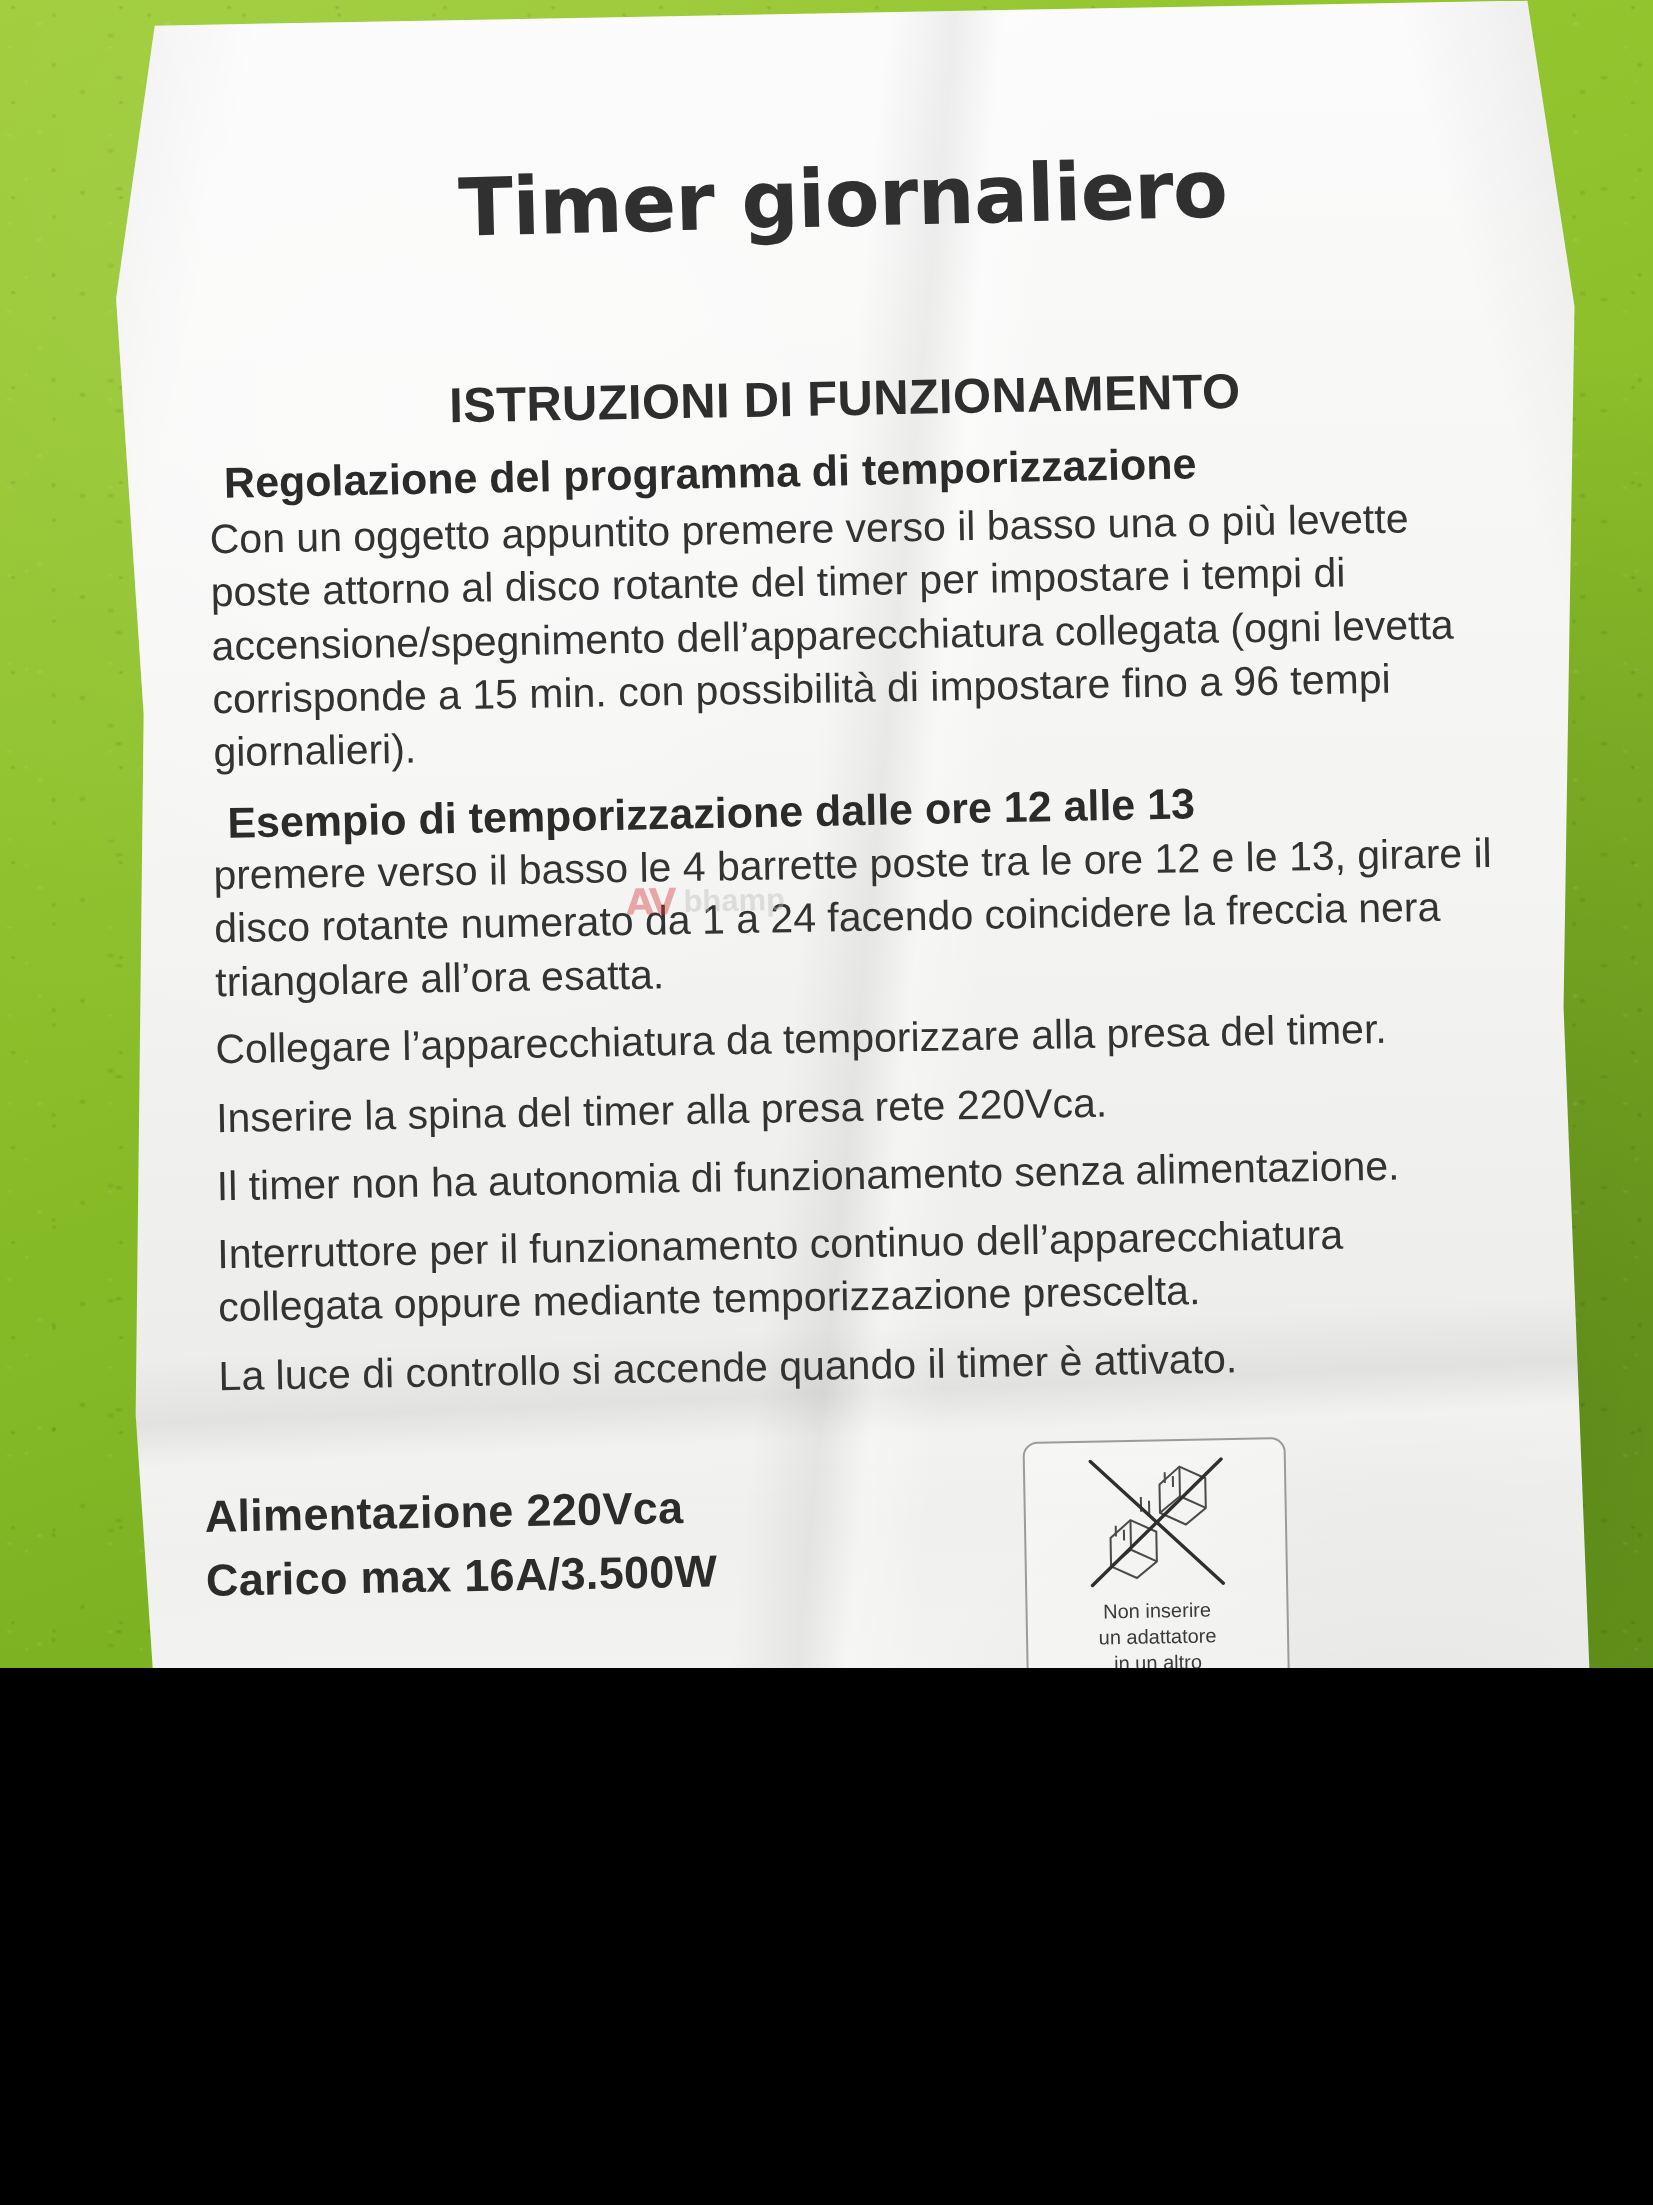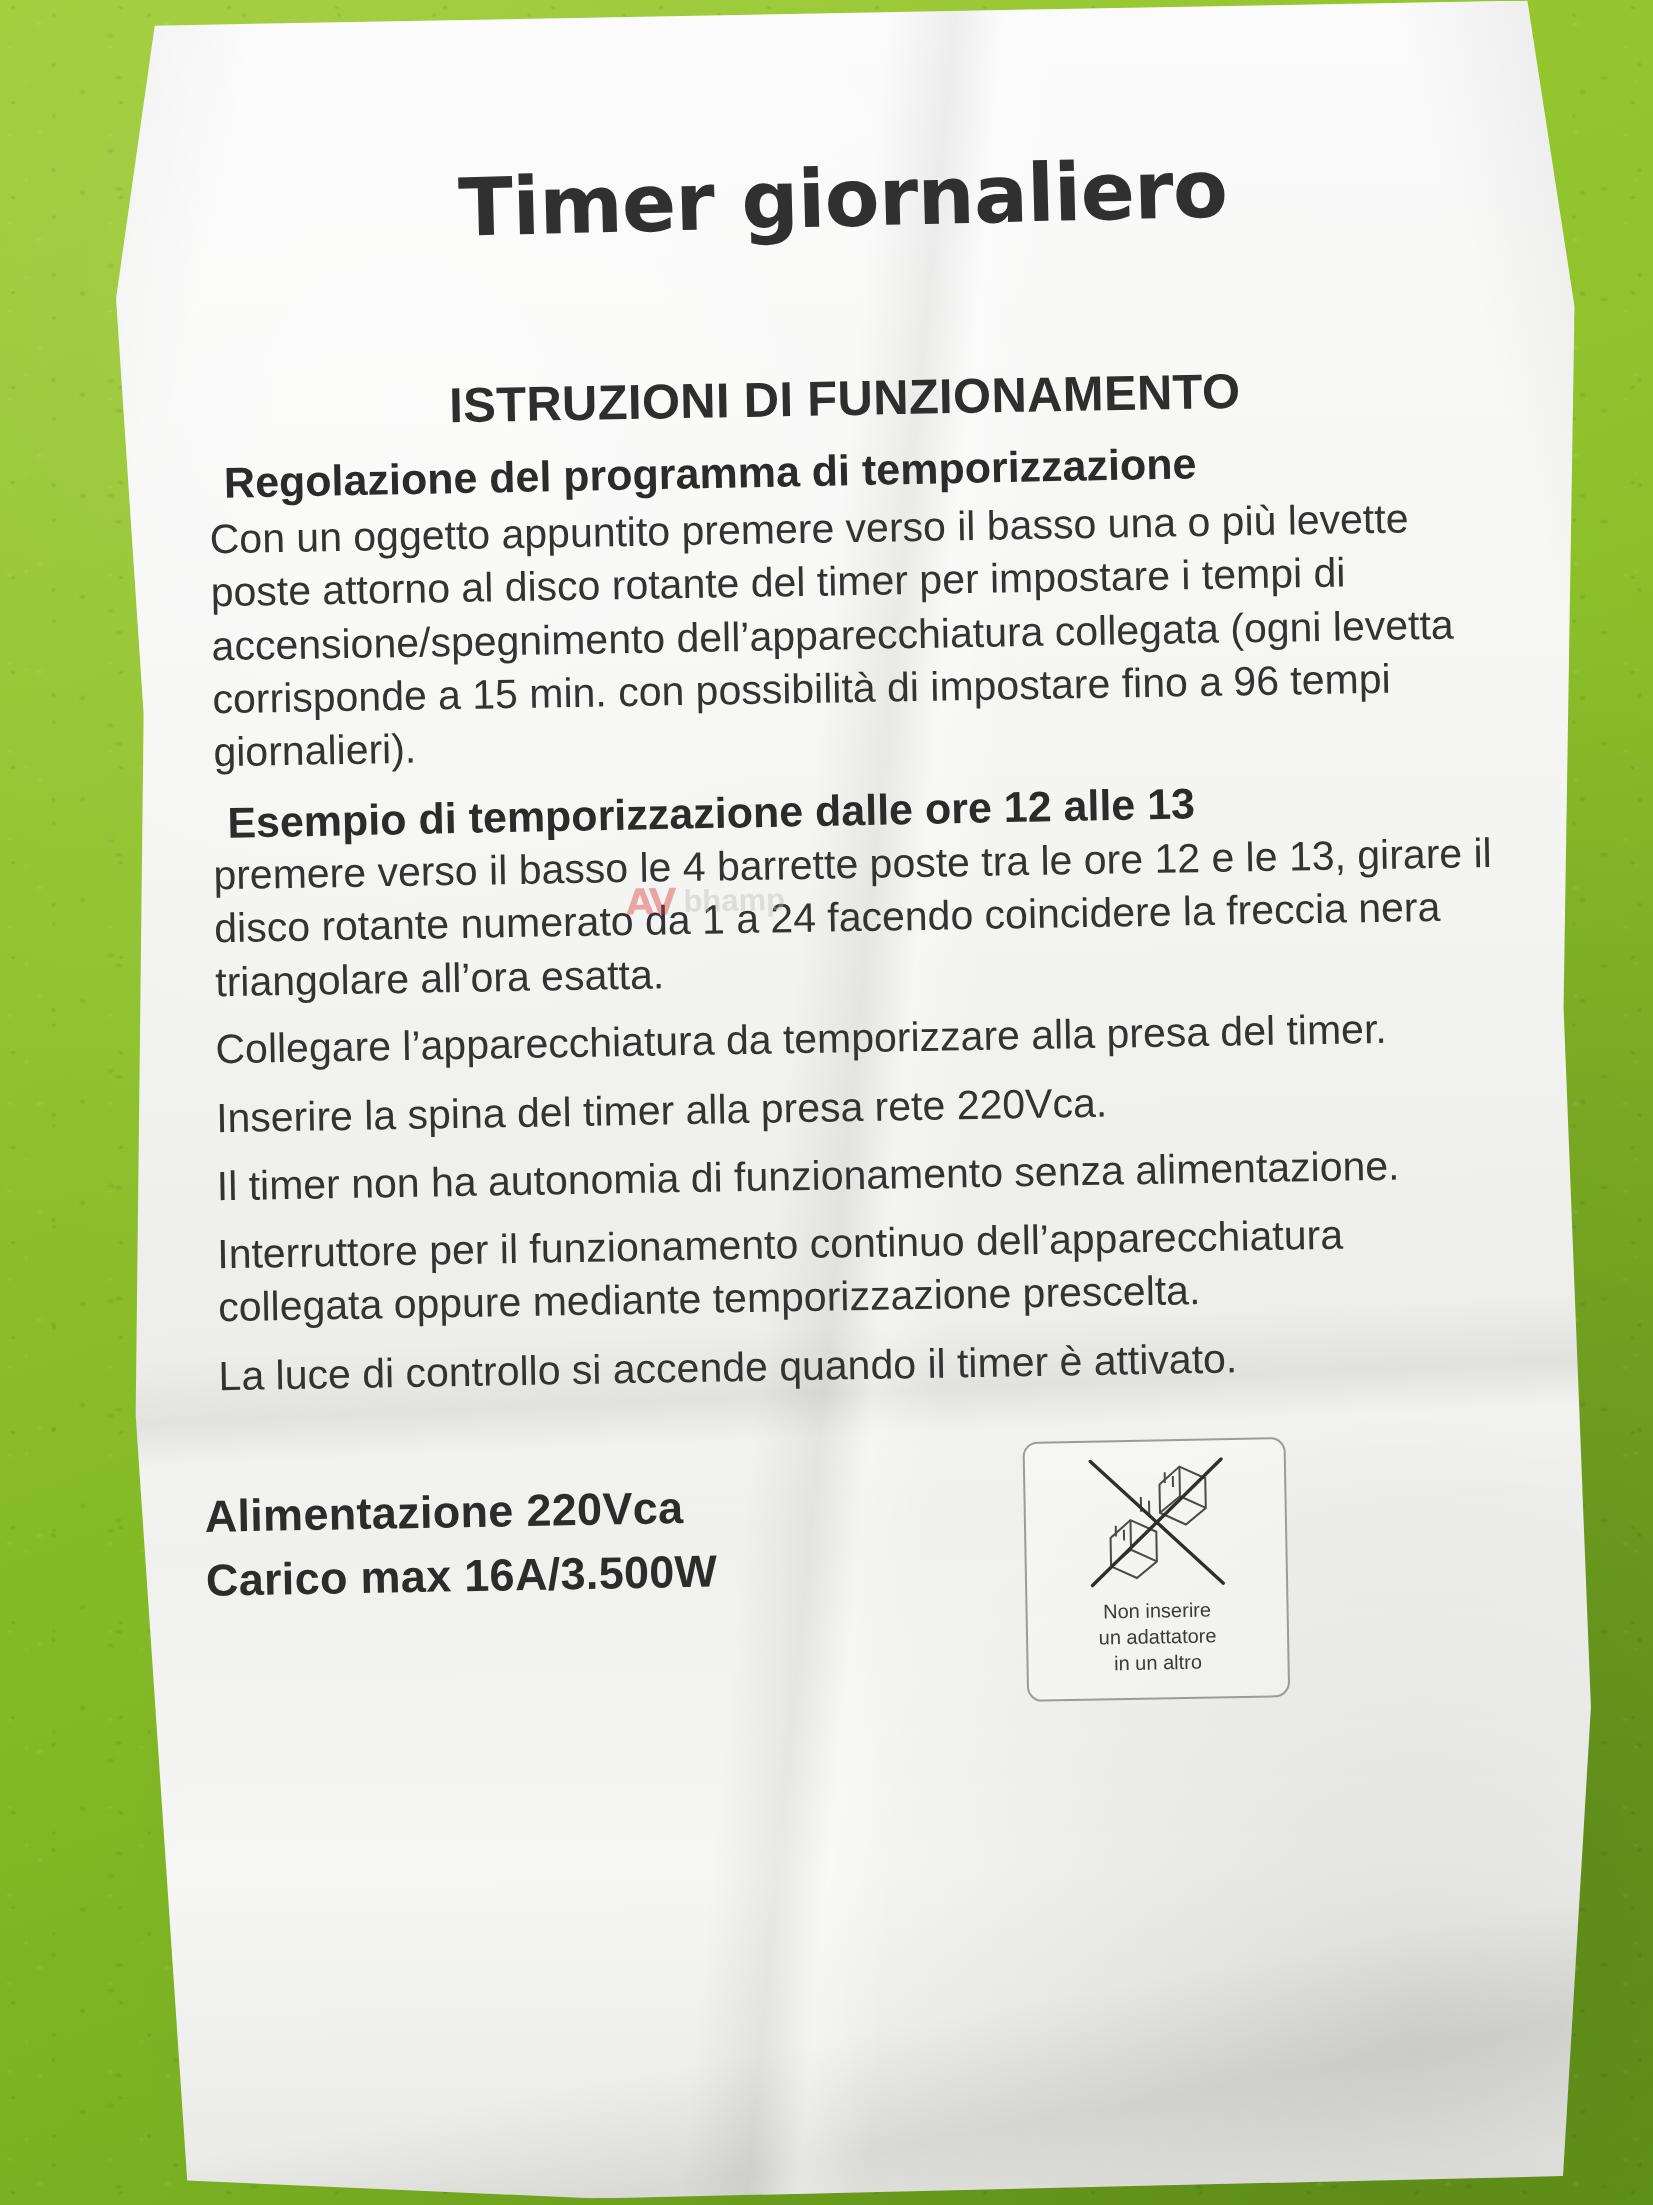--- a/index.html
+++ b/index.html
@@ -12,21 +12,21 @@
     width: 1654px;
     height: 2205px;
     overflow: hidden;
     font-family: "Liberation Sans", sans-serif;
   }
 
   
   #scene {
     position: relative;
     width: 1654px;
-    height: 2205px;
+    height: 1668px;
     background:
       radial-gradient(circle at 18% 12%, rgba(255,255,255,0.10), rgba(0,0,0,0) 45%),
       radial-gradient(circle at 85% 85%, rgba(0,0,0,0.22), rgba(0,0,0,0) 55%),
       linear-gradient(160deg, #9ccb33 0%, #8fc22c 35%, #7fb524 70%, #6fa81d 100%);
     overflow: hidden;
   }
   #scene::before {
     
     content: "";
     position: absolute;

